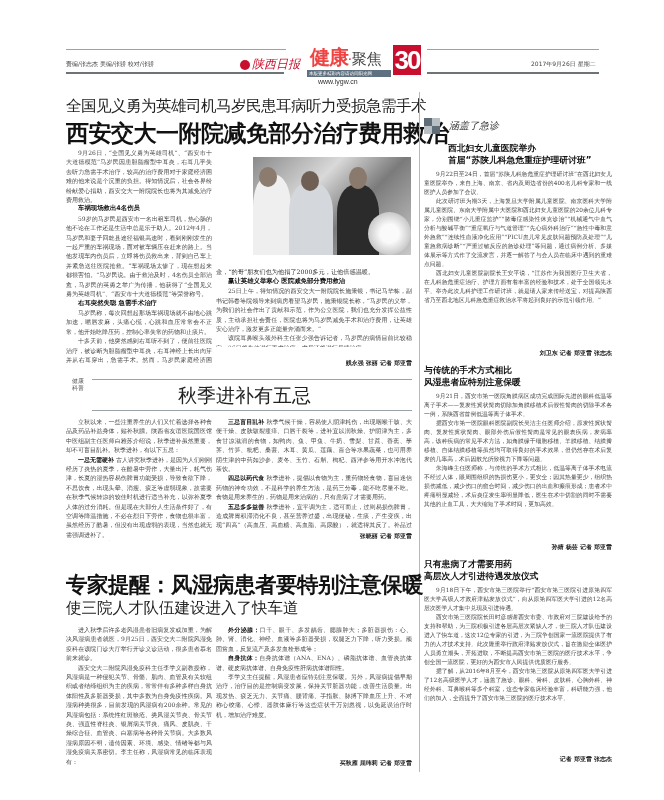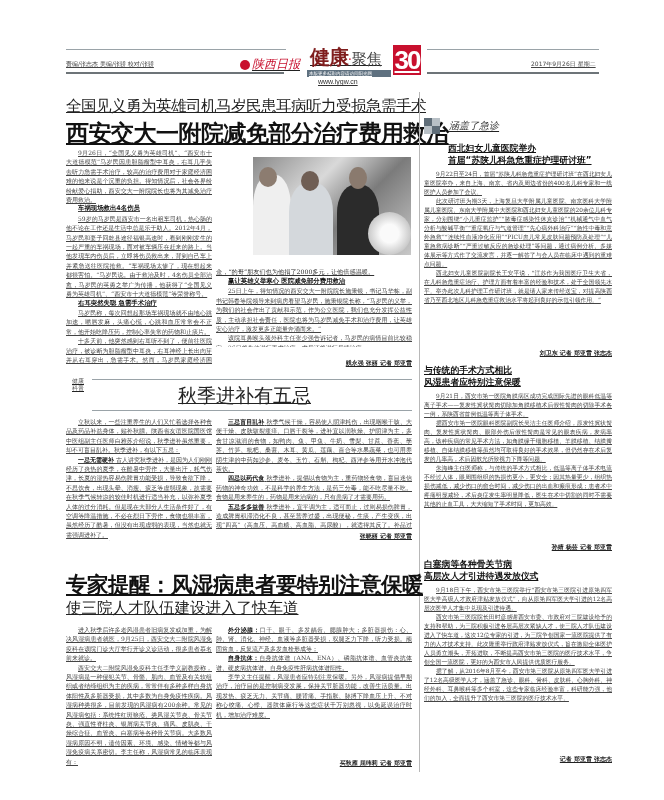--- a/index.html
+++ b/index.html
@@ -1,23 +1,23 @@
 <!DOCTYPE html>
 <html><head>
 <meta charset="utf-8">
 <style>
   html, body { margin:0; padding:0; background:#ffffff; }
   body { width:664px; height:800px; position:relative; overflow:hidden; font-family:"DejaVu Serif", serif; color:#222; }
-  .abs { position:absolute;text-decoration:underline; }
+  .abs { position:absolute; }
   .rule { position:absolute; height:1px; background:#9aa3a8; }
   .rule-thick { position:absolute; height:2px; background:#6d7478; }
   .hdr-small { font-family:"DejaVu Sans", sans-serif; font-size:6px; color:#444; white-space:nowrap; }
   .logo-circle { width:10px; height:10px; border-radius:50%; background:#c8102e; display:inline-block; vertical-align:middle; }
   .logo-text { font-family:"DejaVu Serif", serif; font-size:12px; color:#c8102e; font-style:italic; vertical-align:middle; margin-left:2px; }
-  .brand-main { font-family:"DejaVu Sans", sans-serif; font-weight:bold; color:#7f1d1d; font-size:20px; letter-spacing:-1px; }
+  .brand-main { font-family:"DejaVu Sans", sans-serif; font-weight:bold; color:#ef4444; font-size:20px; letter-spacing:-1px; }
   .brand-dot { color:#c8102e; font-size:12px; }
   .brand-sub { font-family:"DejaVu Serif", serif; color:#444; font-size:15px; }
   .page-num { background:#c8102e; color:#fff; font-family:"Liberation Sans", sans-serif; font-weight:bold; font-size:26px; width:28px; height:30px; text-align:center; line-height:30px; letter-spacing:-2px; }
   .tagline { background:#5f7180; color:#fff; font-family:"DejaVu Sans", sans-serif; font-size:4.5px; padding:1px 2px; white-space:nowrap; }
   .url { font-family:"Liberation Sans", sans-serif; font-size:7px; color:#333; }
   .kicker { font-family:"DejaVu Serif", serif; font-size:15.5px; color:#222; white-space:nowrap; letter-spacing:-0.5px; }
   .headline { font-family:"DejaVu Sans", sans-serif; font-weight:bold; font-size:23px; color:#111; white-space:nowrap; letter-spacing:-0.5px; }
   .body { font-family:"DejaVu Serif", serif; font-size:6px; line-height:9.4px; color:#444; text-align:justify; overflow:hidden; }
   .body p { margin:0; text-indent:12px; }
   .sub { font-family:"DejaVu Sans", sans-serif; font-weight:bold; font-size:6.4px; line-height:9.4px; color:#111; text-indent:12px; }
@@ -156,21 +156,21 @@
   <div>风湿患者应特别注意保暖</div>
 </div>
 <div class="abs rbody" style="left:424px; top:392px; width:188px; height:152px;">
   <p>9月21日，西安市第一医院角膜病区成功完成国际先进的眼科低温等离子手术——复发性翼状胬肉切除加角膜移植术后假性胬肉的切除手术各一例，系陕西省首例低温等离子体手术。</p>
   <p>据西安市第一医院眼科医院副院长吴洁主任医师介绍，原发性翼状胬肉、复发性翼状胬肉、眼部外伤后假性胬肉是常见的眼表疾病，发病率高，该种疾病的常见手术方法，如角膜缘干细胞移植、羊膜移植、结膜瓣移植、自体结膜移植等虽然均可取得良好的手术效果，但仍然存在术后复发的几率高，术后因散光所致视力下降等问题。</p>
   <p>朱海峰主任医师称，与传统的手术方式相比，低温等离子体手术电流不经过人体，眼周围组织的热损伤更小，更安全；因其热量更少，组织热损伤减低，减少伤口的愈合时间，减少伤口的出血和瘢痕形成；患者术中疼痛明显减轻，术后炎症发生率明显降低，医生在术中切割的同时不需要其他的止血工具，大大缩短了手术时间，更加高效。</p>
 </div>
 <div class="abs byline" style="left:480px; top:543px; width:132px;">孙婧 杨芸 记者 郑亚雷</div>
 
 <div class="abs news-head" style="left:424px; top:558px;">
-  <div>白塞病等各种骨关节病</div>
+  <div>只有患病了才需要用药</div>
   <div>高层次人才引进待遇发放仪式</div>
 </div>
 <div class="abs rbody" style="left:424px; top:586px; width:188px; height:170px;">
   <p>9月18日下午，西安市第三医院举行“西安市第三医院引进原第四军医大学高级人才政府津贴发放仪式”，向从原第四军医大学引进的12名高层次医学人才集中兑现及引进待遇。</p>
   <p>西安市第三医院院长田时彦感谢西安市委、市政府对三院建设给予的支持和帮助，为三院积极引进各层高层次紧缺人才，使三院人才队伍建设进入了快车道，这次12位专家的引进，为三院争创国家一流医院提供了有力的人才技术支持。此次隆重举行政府津贴发放仪式，旨在激励全体医护人员勇立潮头，开拓进取，不断提高西安市第三医院的医疗技术水平，争创全国一流医院，更好的为西安市人民提供优质医疗服务。</p>
   <p>据了解，从2016年8月至今，西安市第三医院从原第四军医大学引进了12名高级医学人才，涵盖了急诊、眼科、骨科、皮肤科、心胸外科、神经外科、耳鼻喉科等多个科室，这些专家临床经验丰富，科研能力强，他们的加入，全面提升了西安市第三医院的医疗技术水平。</p>
 </div>
 <div class="abs byline" style="left:480px; top:755px; width:132px;">记者 郑亚雷 张志杰</div>
 
 </body></html>

